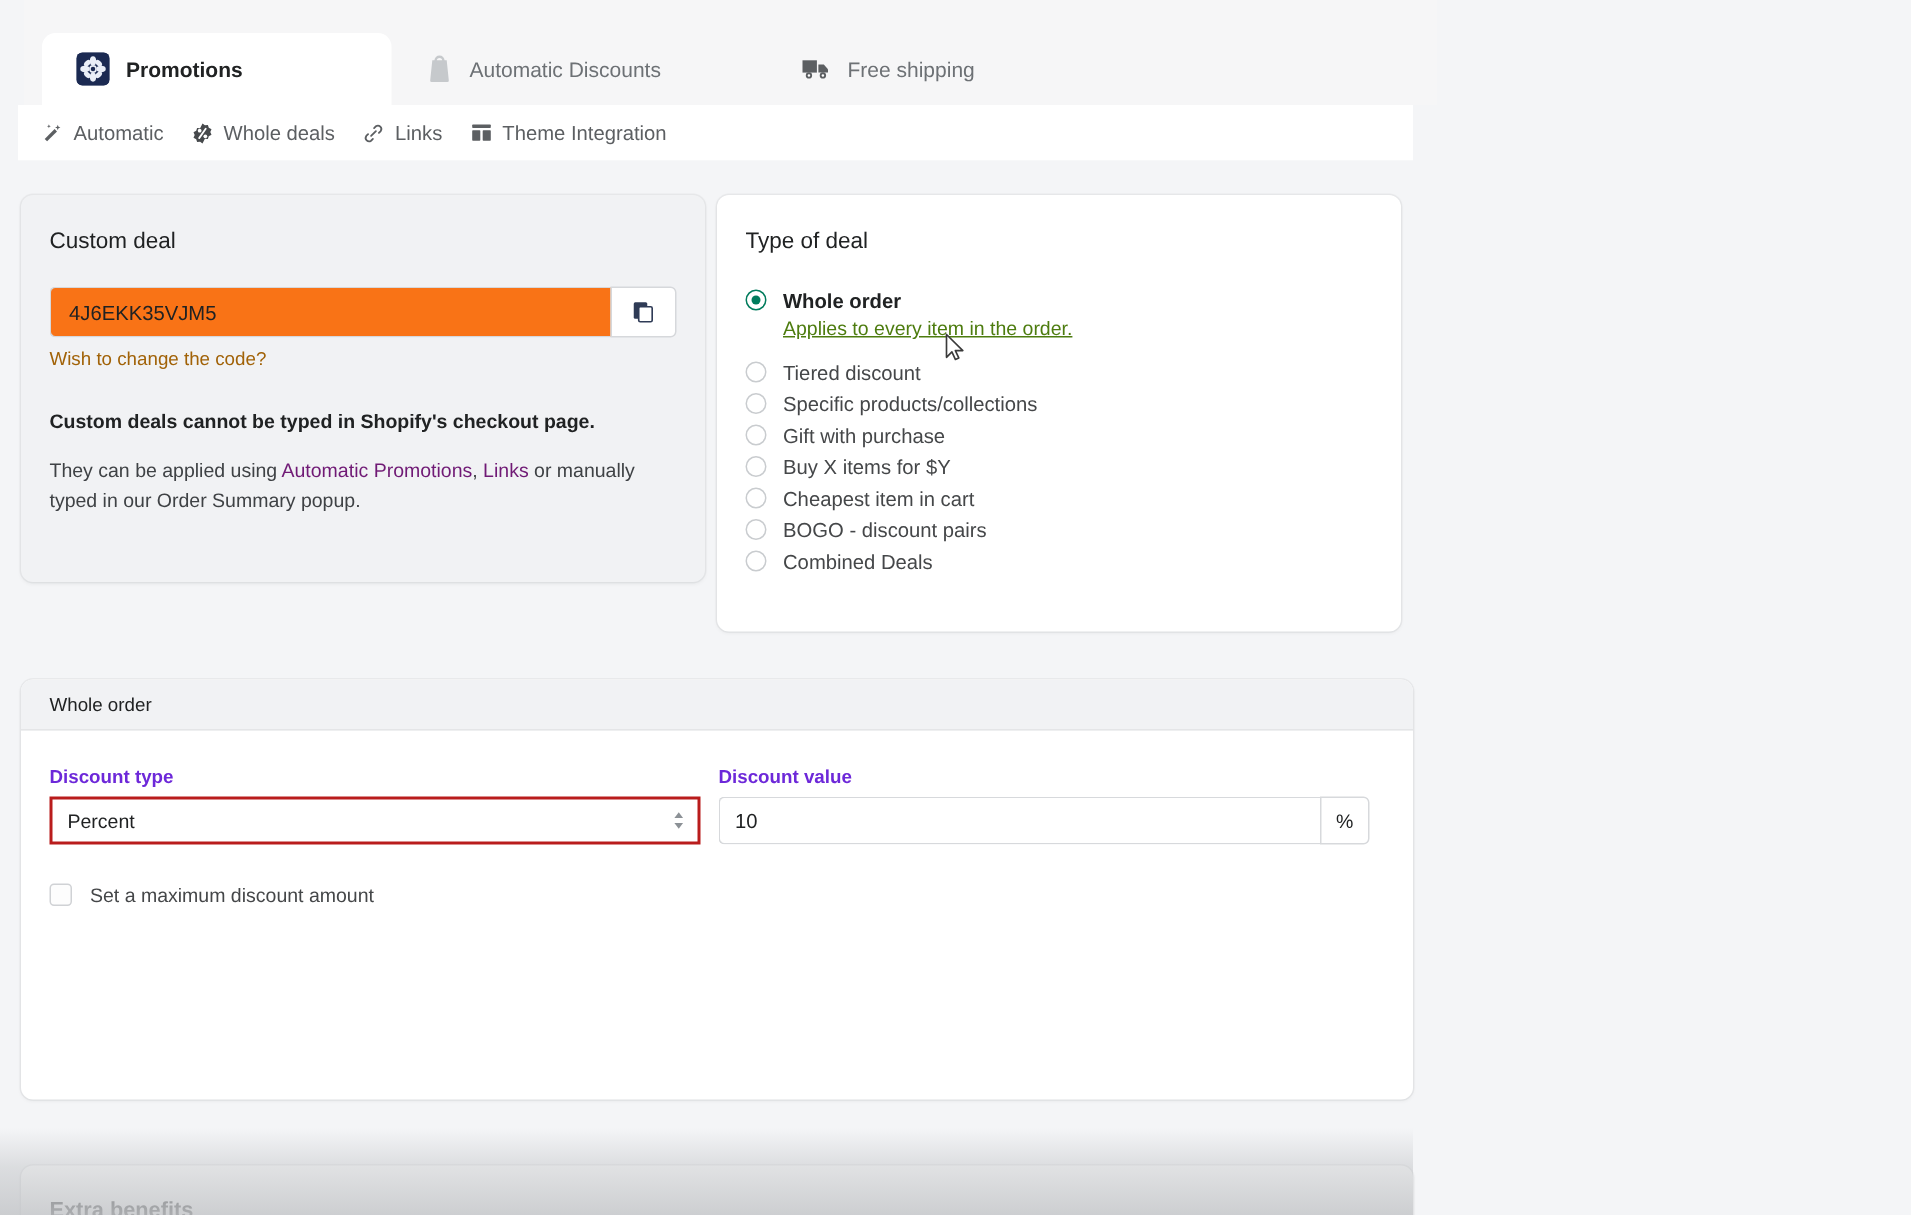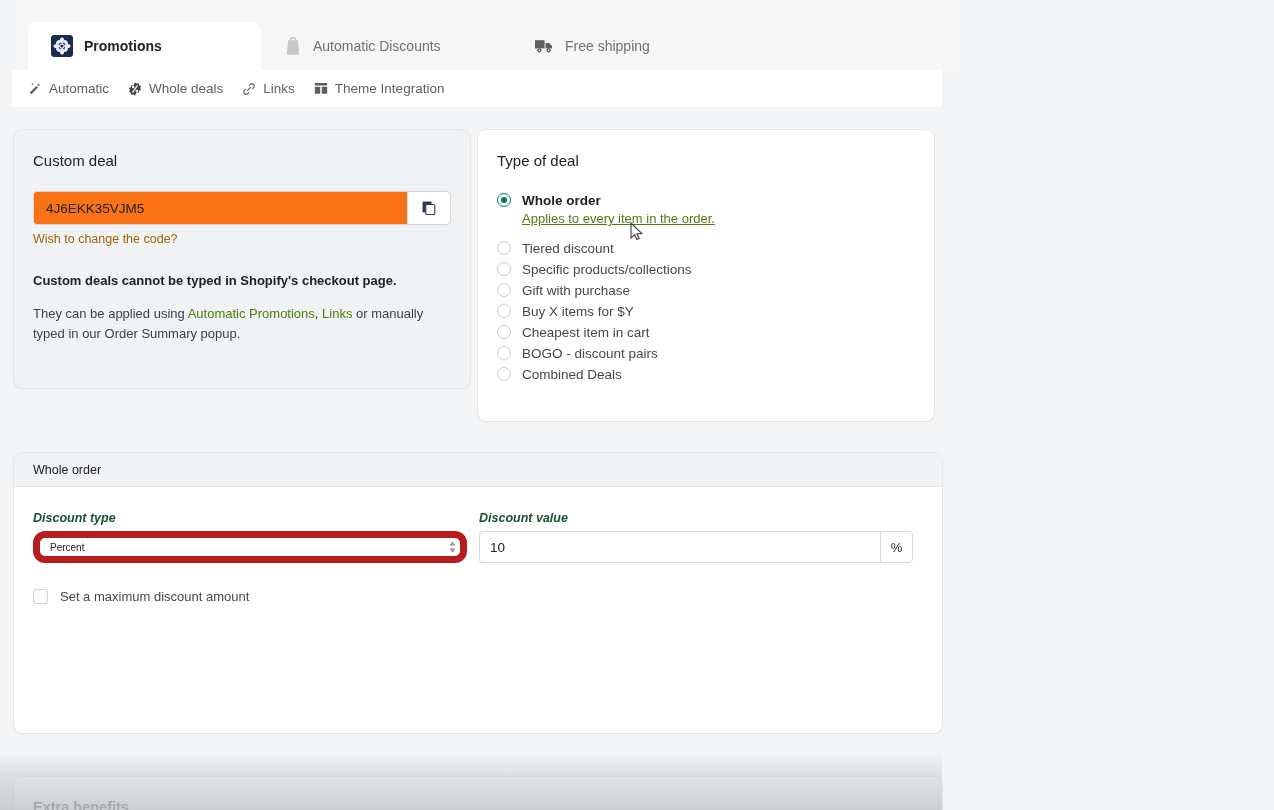--- a/index.html
+++ b/index.html
@@ -173,21 +173,21 @@
     font-weight: bold;
     color: #202223;
   }
   .warn-body {
     margin: 16px 0 0 0;
     font-size: 13px;
     line-height: 1.55;
     color: #3f4245;
     width: 415px;
   }
-  .warn-body a { color: #4d7c0f; text-decoration: none; cursor: pointer; }
+  .warn-body a { color: #701a75; text-decoration: none; cursor: pointer; }
 
   
   .card-type {
     position: absolute;
     left: 478px; top: 23px;
     width: 456px;
     height: 291px;
     padding: 22px 19px 0 19px;
   }
   .radio-list { margin-top: 21px; }
@@ -245,34 +245,33 @@
     font-size: 12.5px;
     color: #202223;
     box-sizing: border-box;
   }
   .panel-body { padding: 24px 19px 0 19px; }
   .field-row { display: flex; gap: 12px; }
   .field { display: flex; flex-direction: column; }
   .field-label {
     font-size: 12.5px;
     font-weight: bold;
-    color: #14532d;
+    color: #6d28d9;
     margin-bottom: 6px;
-    font-style: italic;
   }
   .sel-wrap {
     position: relative;
     width: 434px; height: 32px;
   }
   .sel {
     width: 100%; height: 100%;
-    border: 7px solid #b91c1c;
-    border-radius: 12px;
+    border: 2px solid #b91c1c;
+    border-radius: 0;
     background: #fff;
-    font-size: 10px;
+    font-size: 13px;
     color: #202223;
     padding: 0 30px 0 10px;
     box-sizing: border-box;
     display: flex;
     align-items: center;
     cursor: pointer;
   }
   .stepper {
     position: absolute;
     right: 10px; top: 50%;

